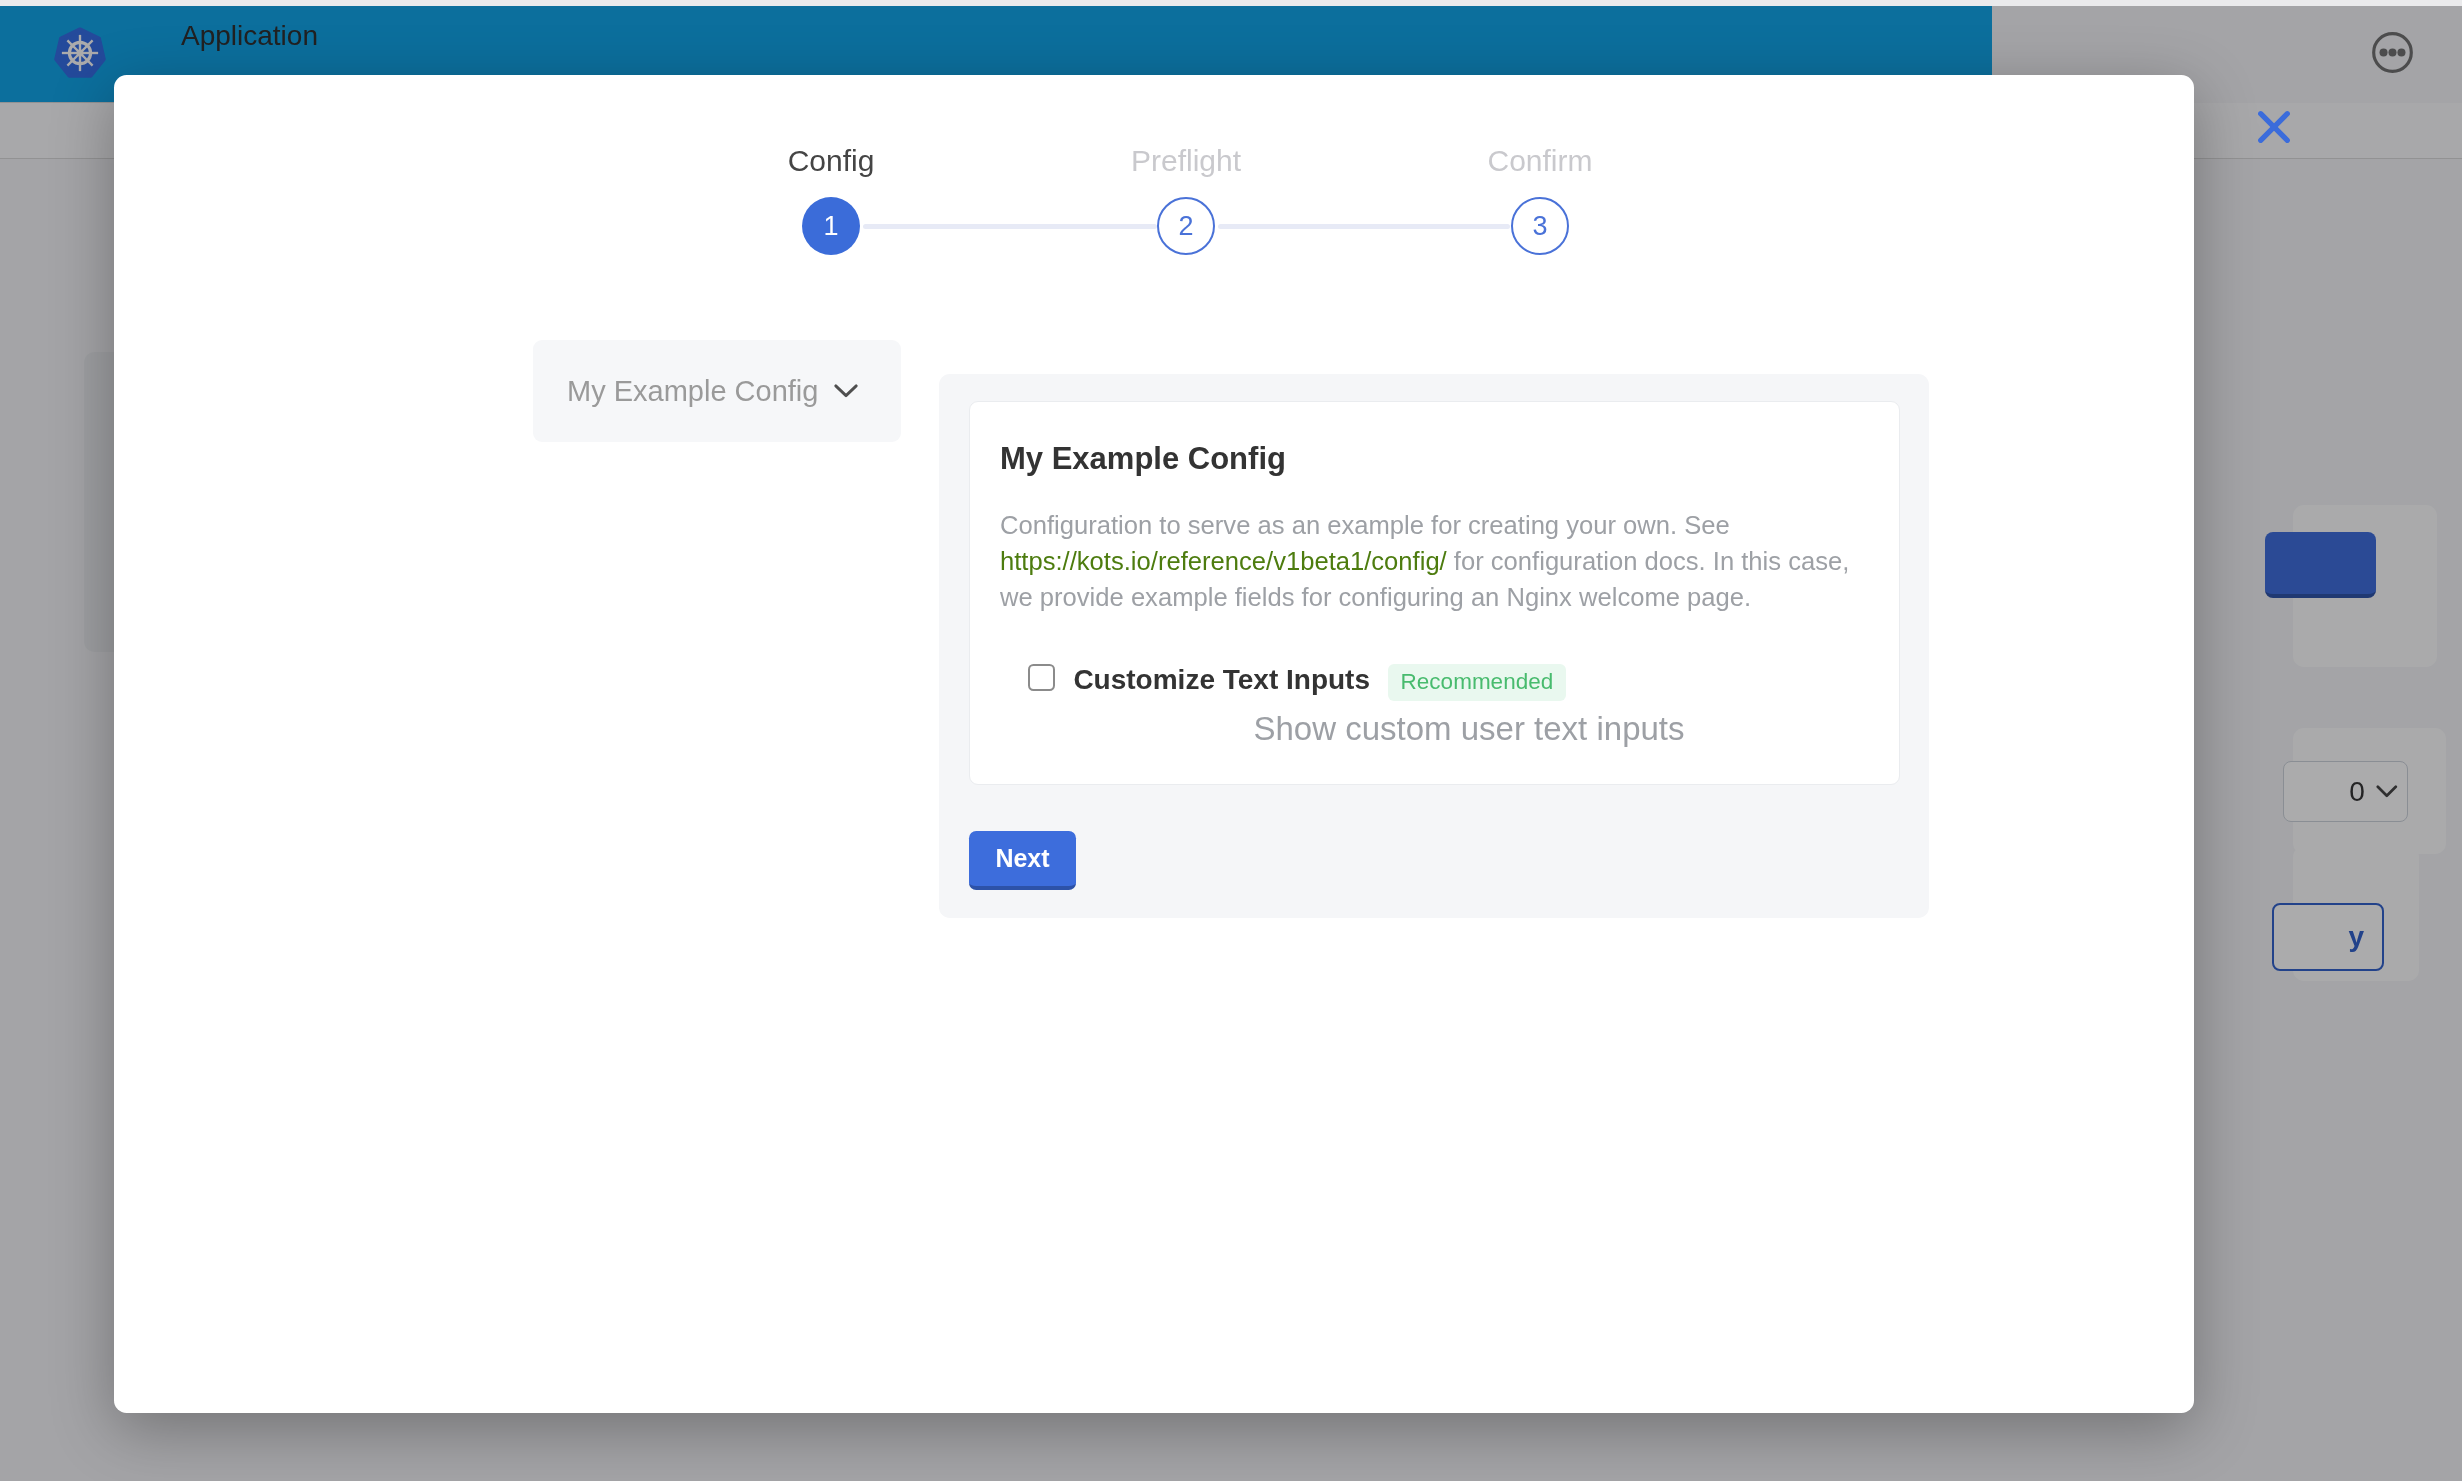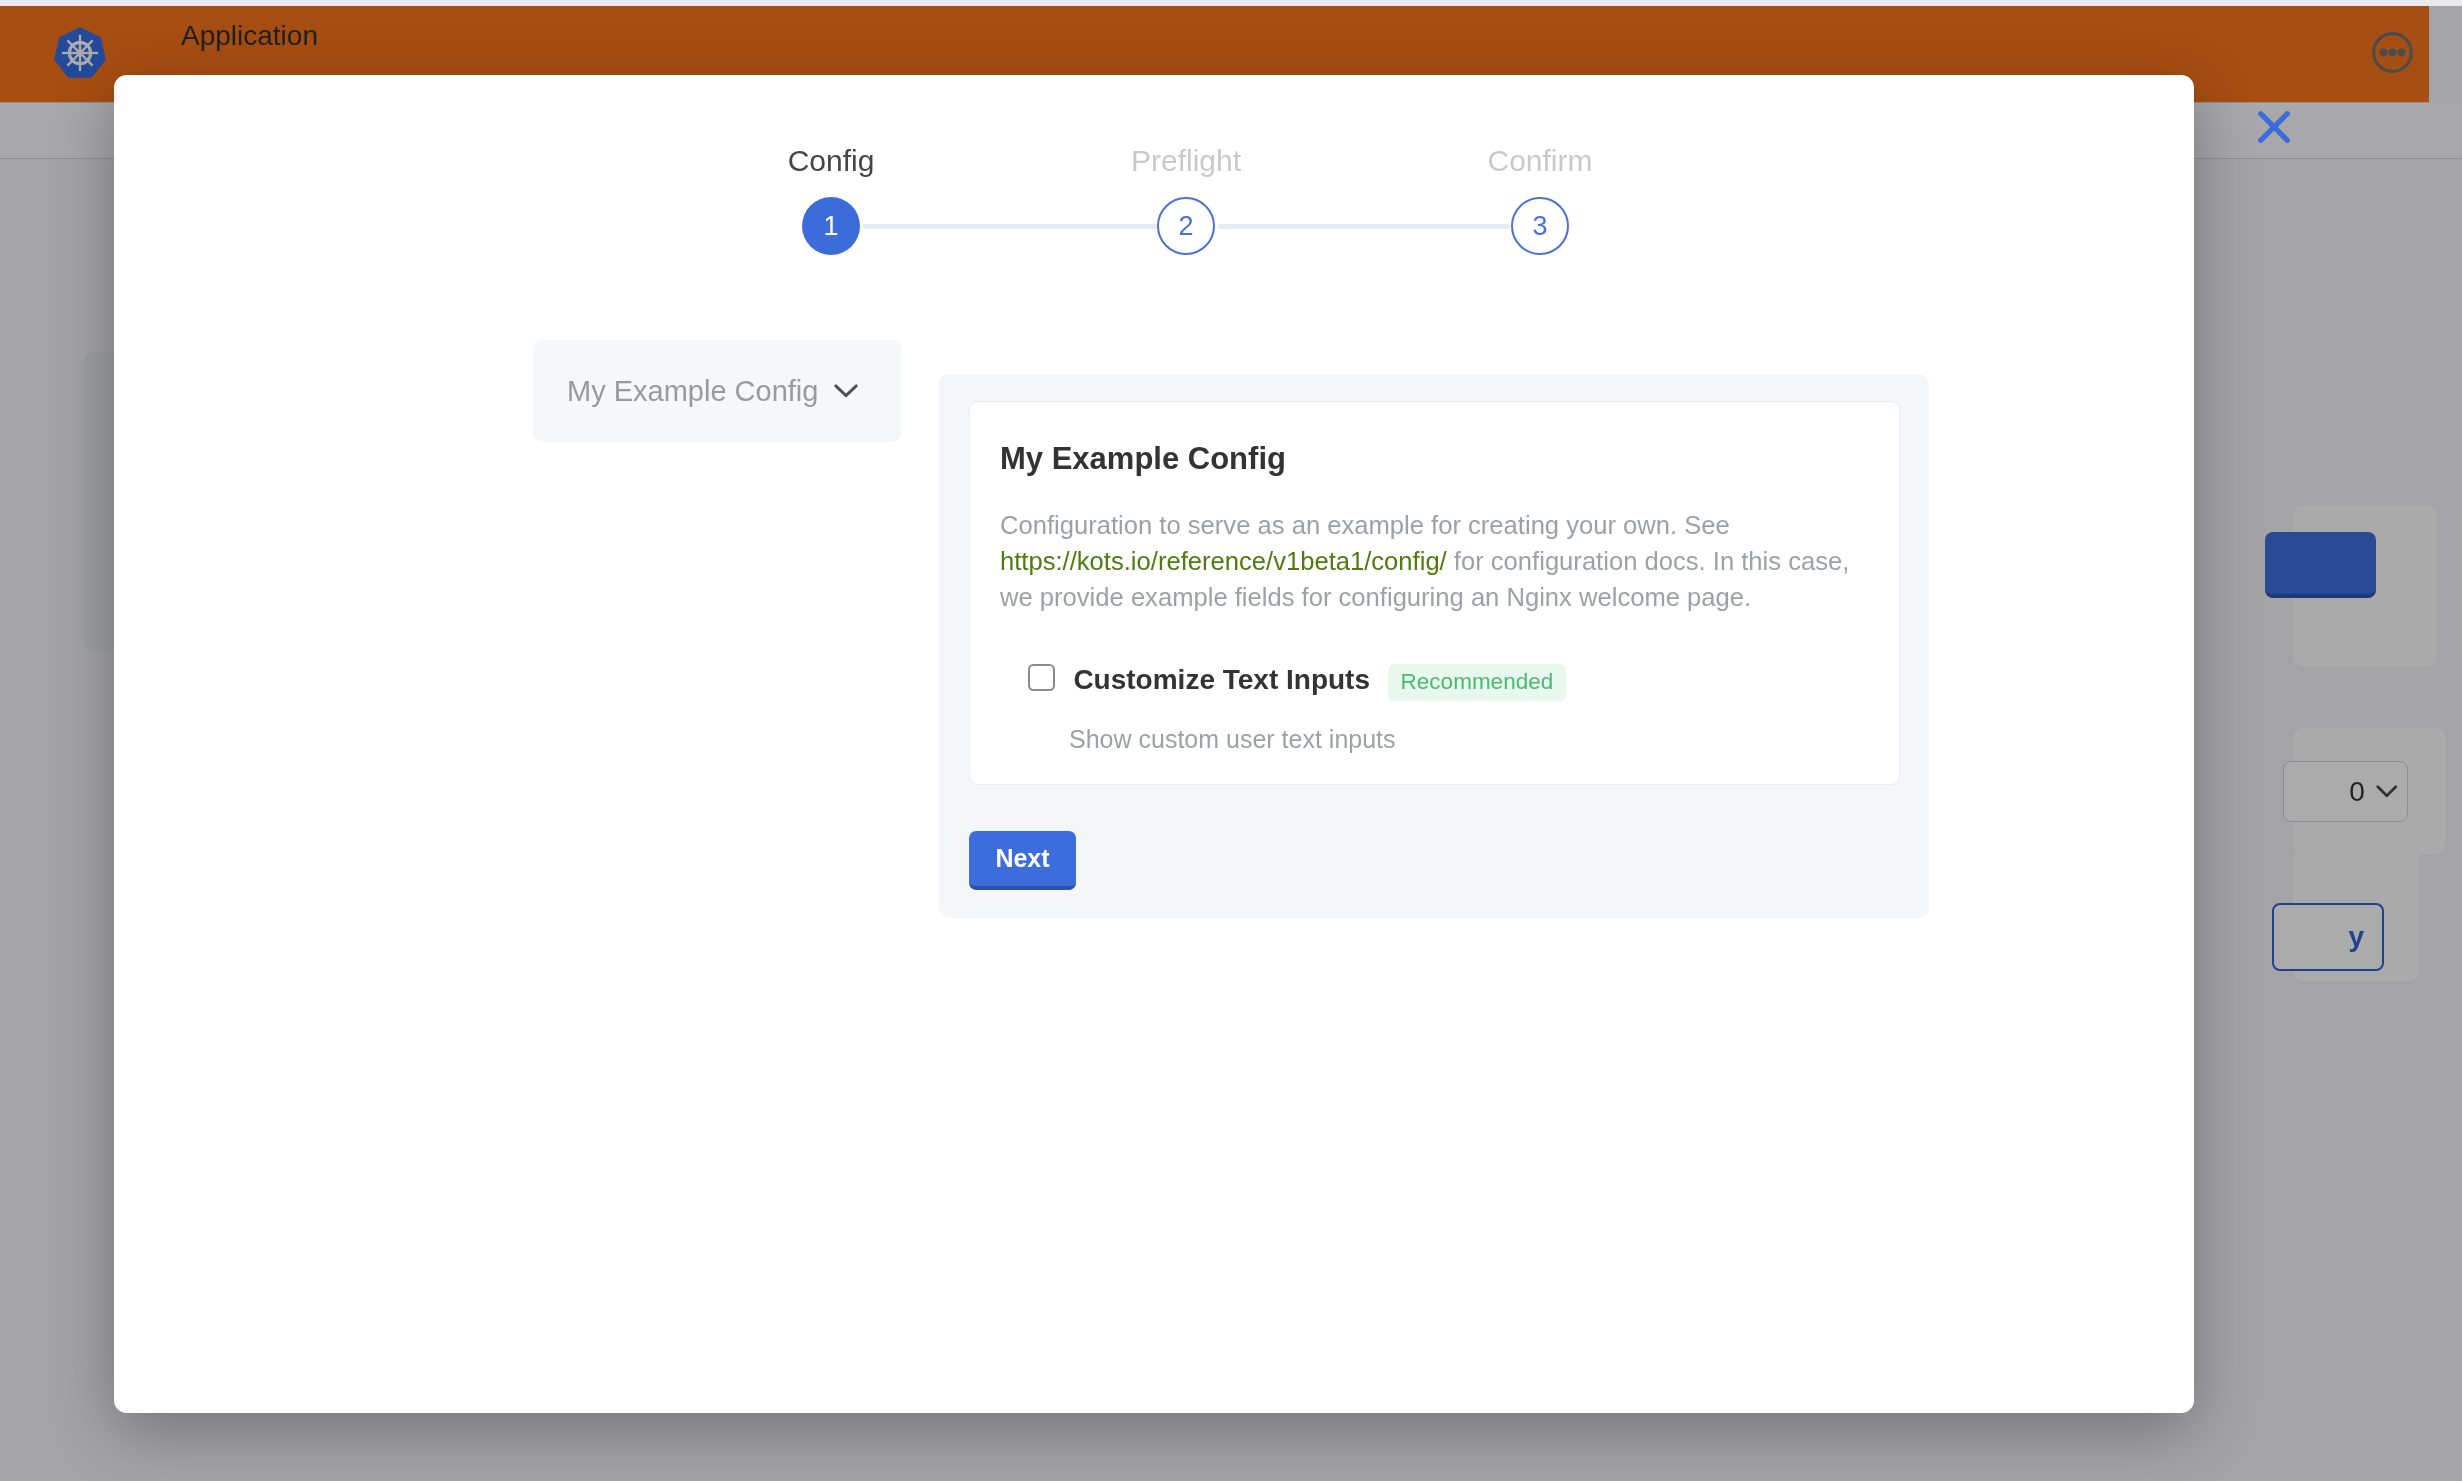--- a/index.html
+++ b/index.html
@@ -3,21 +3,21 @@
 <meta charset="utf-8">
 <style>
   html,body{margin:0;padding:0;}
   body{
     width:2462px;height:1481px;position:relative;overflow:hidden;
     font-family:"Liberation Sans","DejaVu Sans",sans-serif;
     background:#f4f5f7;
   }
   
   .app{position:absolute;inset:0;}
-  .nav{position:absolute;left:0;top:0;width:2429px;height:103px;background:#f97316;border-bottom:1.8px solid #d9d9d9;box-sizing:border-box;}
+  .nav{position:absolute;left:0;top:0;width:1992px;height:103px;background:#0ea5e9;border-bottom:1.8px solid #d9d9d9;box-sizing:border-box;}
   .brand{position:absolute;left:54px;top:24px;width:52px;height:58px;cursor:pointer;}
   .nav-item{position:absolute;top:0;height:72px;display:flex;align-items:center;font-size:28px;color:#2e2e2e;cursor:pointer;}
   .nav-item.app-tab{left:181px;font-weight:500;}
   .nav-item.cluster-tab{left:384px;font-weight:700;}
   .overflow-btn{position:absolute;left:2371px;top:31px;width:43px;height:43px;cursor:pointer;}
   .subnav{position:absolute;left:0;top:103px;width:2462px;height:56px;background:#fbfbfc;border-bottom:1.8px solid #d9d9d9;box-sizing:border-box;}
   .content{position:absolute;left:0;top:159px;width:2462px;height:1322px;background:#f4f5f7;}
   .left-frag{position:absolute;left:84px;top:193px;width:144px;height:300px;background:#ebedf0;border-radius:10.8px;}
   .right-card1{position:absolute;left:2293px;top:346px;width:144px;height:162px;background:#fdfdfe;border-radius:10.8px;}
   .frag-blue-btn{position:absolute;left:2265px;top:373px;width:111px;height:66px;background:#3d6ddc;border:none;border-bottom:4.5px solid #2d52a8;border-radius:8px;box-sizing:border-box;cursor:pointer;}
@@ -47,21 +47,21 @@
   .group-nav .gn-label{font-size:29px;color:#9a9a9a;}
   .panel{position:absolute;left:825px;top:299px;width:990px;height:544px;background:#f5f6f8;border-radius:10.8px;}
   .card{position:absolute;left:30px;top:27px;width:931px;height:384px;background:#ffffff;border:0.9px solid #eaecef;border-radius:9px;box-sizing:border-box;padding:41px 30px 0 30px;}
   .card h2{margin:0;font-size:31px;line-height:32px;color:#333333;font-weight:700;}
   .card p{margin:32px 0 0 0;font-size:25.6px;line-height:36px;color:#9da0a5;width:861px;}
   .card a{color:#4d7c0f;text-decoration:none;cursor:pointer;}
   .check-row{margin:49px 0 0 28px;display:flex;align-items:flex-start;gap:18px;}
   .checkbox{width:23.4px;height:23.4px;border:2.2px solid #8b8b8b;border-radius:5.4px;background:#ffffff;flex:0 0 auto;cursor:pointer;}
   .check-label{font-size:28px;font-weight:700;color:#333333;cursor:pointer;}
   .badge{background:#e9f8ef;color:#48bb6e;font-size:22.5px;padding:5.4px 12.6px;border-radius:6px;}
-  .check-help{margin:24px 0 0 69px;font-size:25px;color:#9da0a5;}
+  .check-help{margin:9px 0 0 69px;font-size:33px;color:#9da0a5;text-align:center;}
   .next-btn{position:absolute;left:30px;top:457px;width:107px;height:59px;background:#3d6ddc;border:none;border-bottom:4.5px solid #2d52a8;border-radius:7.2px;color:#ffffff;font-size:25px;font-weight:700;font-family:inherit;box-sizing:border-box;cursor:pointer;}
 </style>
 </head>
 <body>
 
 <div class="app">
   <div class="nav">
     <span class="brand">
       <svg width="52" height="58" viewBox="0 0 66 66">
         <polygon points="33,3 57.2,14.7 63.2,40.9 46.5,61.9 19.5,61.9 2.8,40.9 8.8,14.7" fill="#326CE5" stroke="#326CE5" stroke-width="5" stroke-linejoin="round"></polygon>

